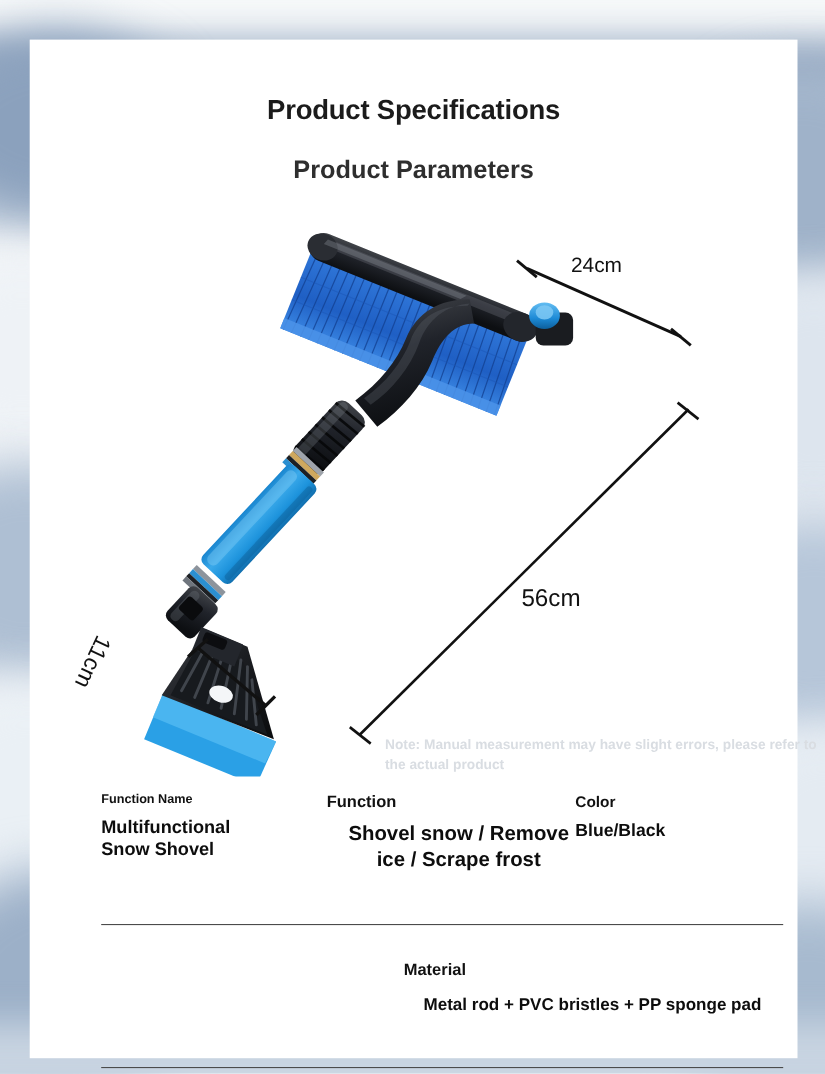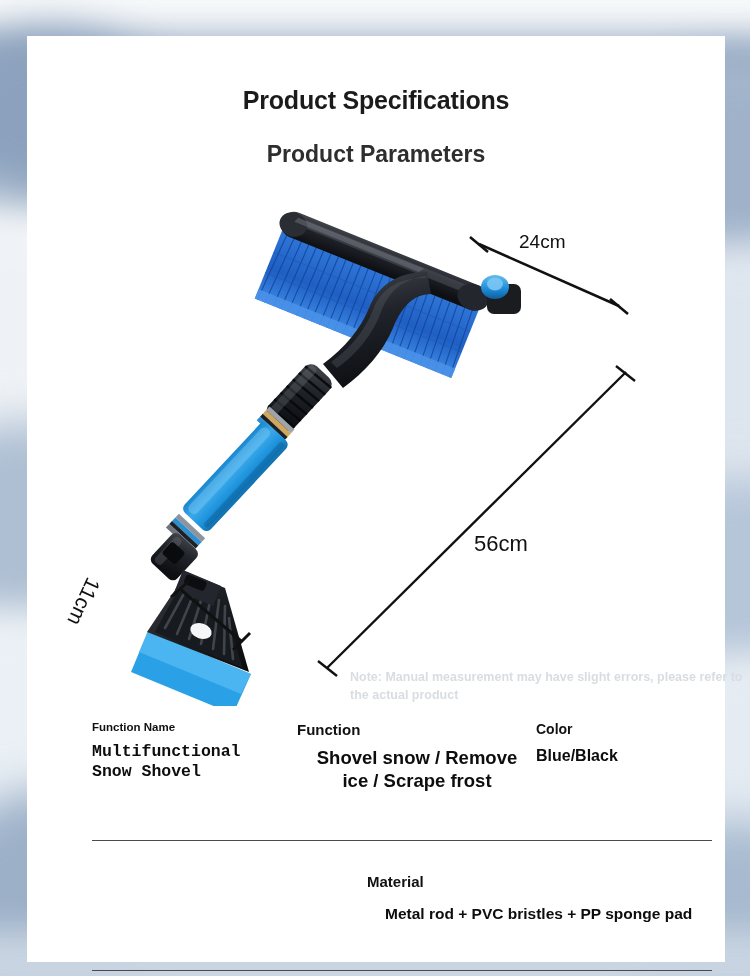--- a/index.html
+++ b/index.html
@@ -53,27 +53,27 @@
   .srow{position:relative;}
   .srow-1{height:120px;}
   .srow-2{height:130px;}
   .sline{position:absolute;left:0;right:0;bottom:0;height:1px;background:#4b4b4b;}
   .cell{position:absolute;top:0;}
   .lbl{font-weight:bold;color:#111;margin-bottom:9px;}
   .val{font-weight:bold;color:#0d0d0d;line-height:1.22;}
 
   .c-name{left:0;width:200px;}
   .c-name .lbl{font-size:11.5px;}
-  .c-name .val{font-size:16.5px;font-family:Liberation Mono, monospace;}
+  .c-name .val{font-size:16.5px;}
 
   .c-func{left:205px;width:240px;}
   .c-func .lbl{font-size:15px;}
   .c-func .val{font-size:18.5px;text-align:center;}
 
-  .c-color{left:444px;width:165px;}
+  .c-color{left:431px;width:165px;}
   .c-color .lbl{font-size:14px;}
   .c-color .val{font-size:16px;}
 
   .c-purpose{left:0;width:275px;}
   .c-purpose .lbl{font-size:15px;}
   .c-purpose .val{font-size:17px;}
 
   .c-material{left:275px;width:345px;}
   .c-material .lbl{font-size:15px;}
   .c-material .val{font-size:15.5px;padding-left:18px;padding-top:6px;}

